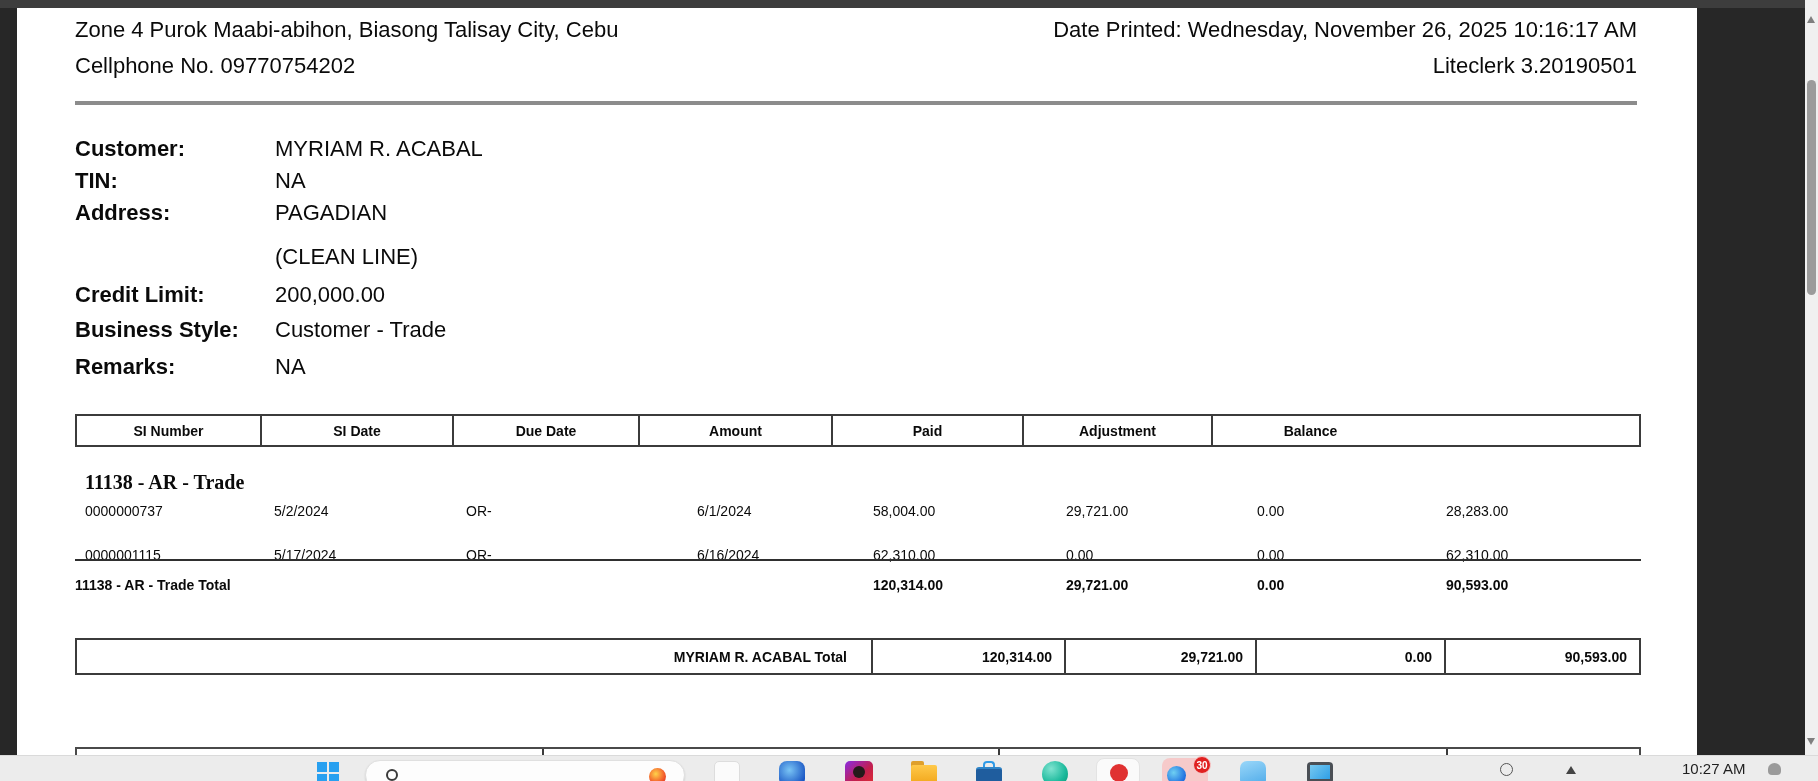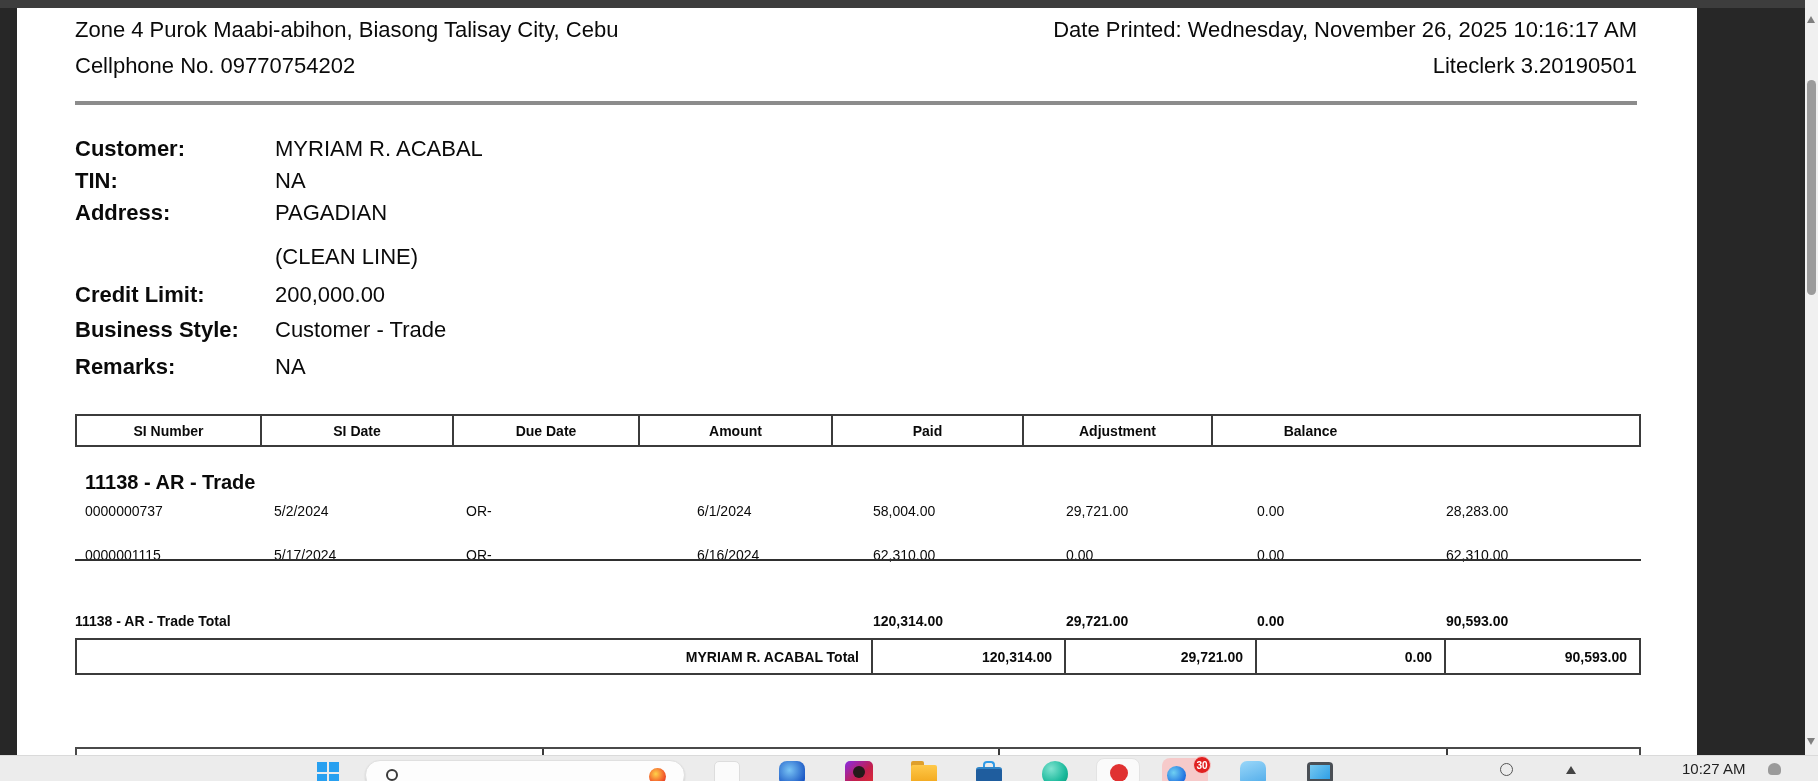--- a/index.html
+++ b/index.html
@@ -30,37 +30,37 @@
 
   .info-label { left:58px; font-weight:bold; }
   .info-value { left:258px; }
   .trow { position:absolute; left:58px; width:1566px; display:flex; }
   .cell { flex:none; font-size:14px; white-space:nowrap; overflow:hidden; }
   .w0{width:189px}.w1{width:192px}.w2{width:231px}.w3{width:186px}
   .w4{width:193px}.w5{width:191px}.w6{width:189px}.w7{width:195px}
   .wlabel{width:798px}
   .num { padding-right:12px; }
   .txt { text-align:left; padding-left:10px; }
-  .bold { font-weight:bold;margin-top:36px; }
+  .bold { font-weight:bold; }
 
   #header-row { top:406px; height:33px; border:2px solid #3b3b3b; }
   #header-row .cell { border-right:2px solid #3b3b3b; display:flex; align-items:center;
      justify-content:center; font-weight:bold; }
   #header-row .cell:last-child { border-right:none; }
   #header-row .w0{width:185px}
 
-  #group-label { left:68px; top:463px; font-size:20px; font-weight:bold; }
+  #group-label { left:68px; top:463px; font-size:20px; font-weight:bold;font-family:Liberation Serif, serif; }
   #detail-row-1 { top:495px; }
   #detail-row-2 { top:539px; }
   #detail-rule { left:58px; top:551px; width:1566px; height:2px; background:#2f2f2f; }
   #group-total-row { top:569px; }
   #grand-total-row { top:630px; height:37px; border:2px solid #3b3b3b; }
   #grand-total-row .cell { display:flex; align-items:center; font-weight:bold; }
   #grand-total-row .num { justify-content:flex-end; border-left:2px solid #3b3b3b; }
-  #grand-total-row .wlabel { justify-content:flex-end; padding-right:12px; width:794px; }
+  #grand-total-row .wlabel { justify-content:flex-end; padding-right:24px; width:794px; }
 
   #next-table-fragment { left:58px; top:739px; width:1566px; height:10px;
      border:2px solid #4a4a4a; border-bottom:none; background:#fff; }
   .frag-div { position:absolute; top:0; width:2px; height:8px; background:#3b3b3b; }
 
   
   #taskbar { left:0; top:755px; width:1818px; height:26px; background:#ececec;
      border-top:1px solid #dadada; }
   .tb { position:absolute; }
   #start-icon { left:317px; top:6px; width:22px; height:22px;

